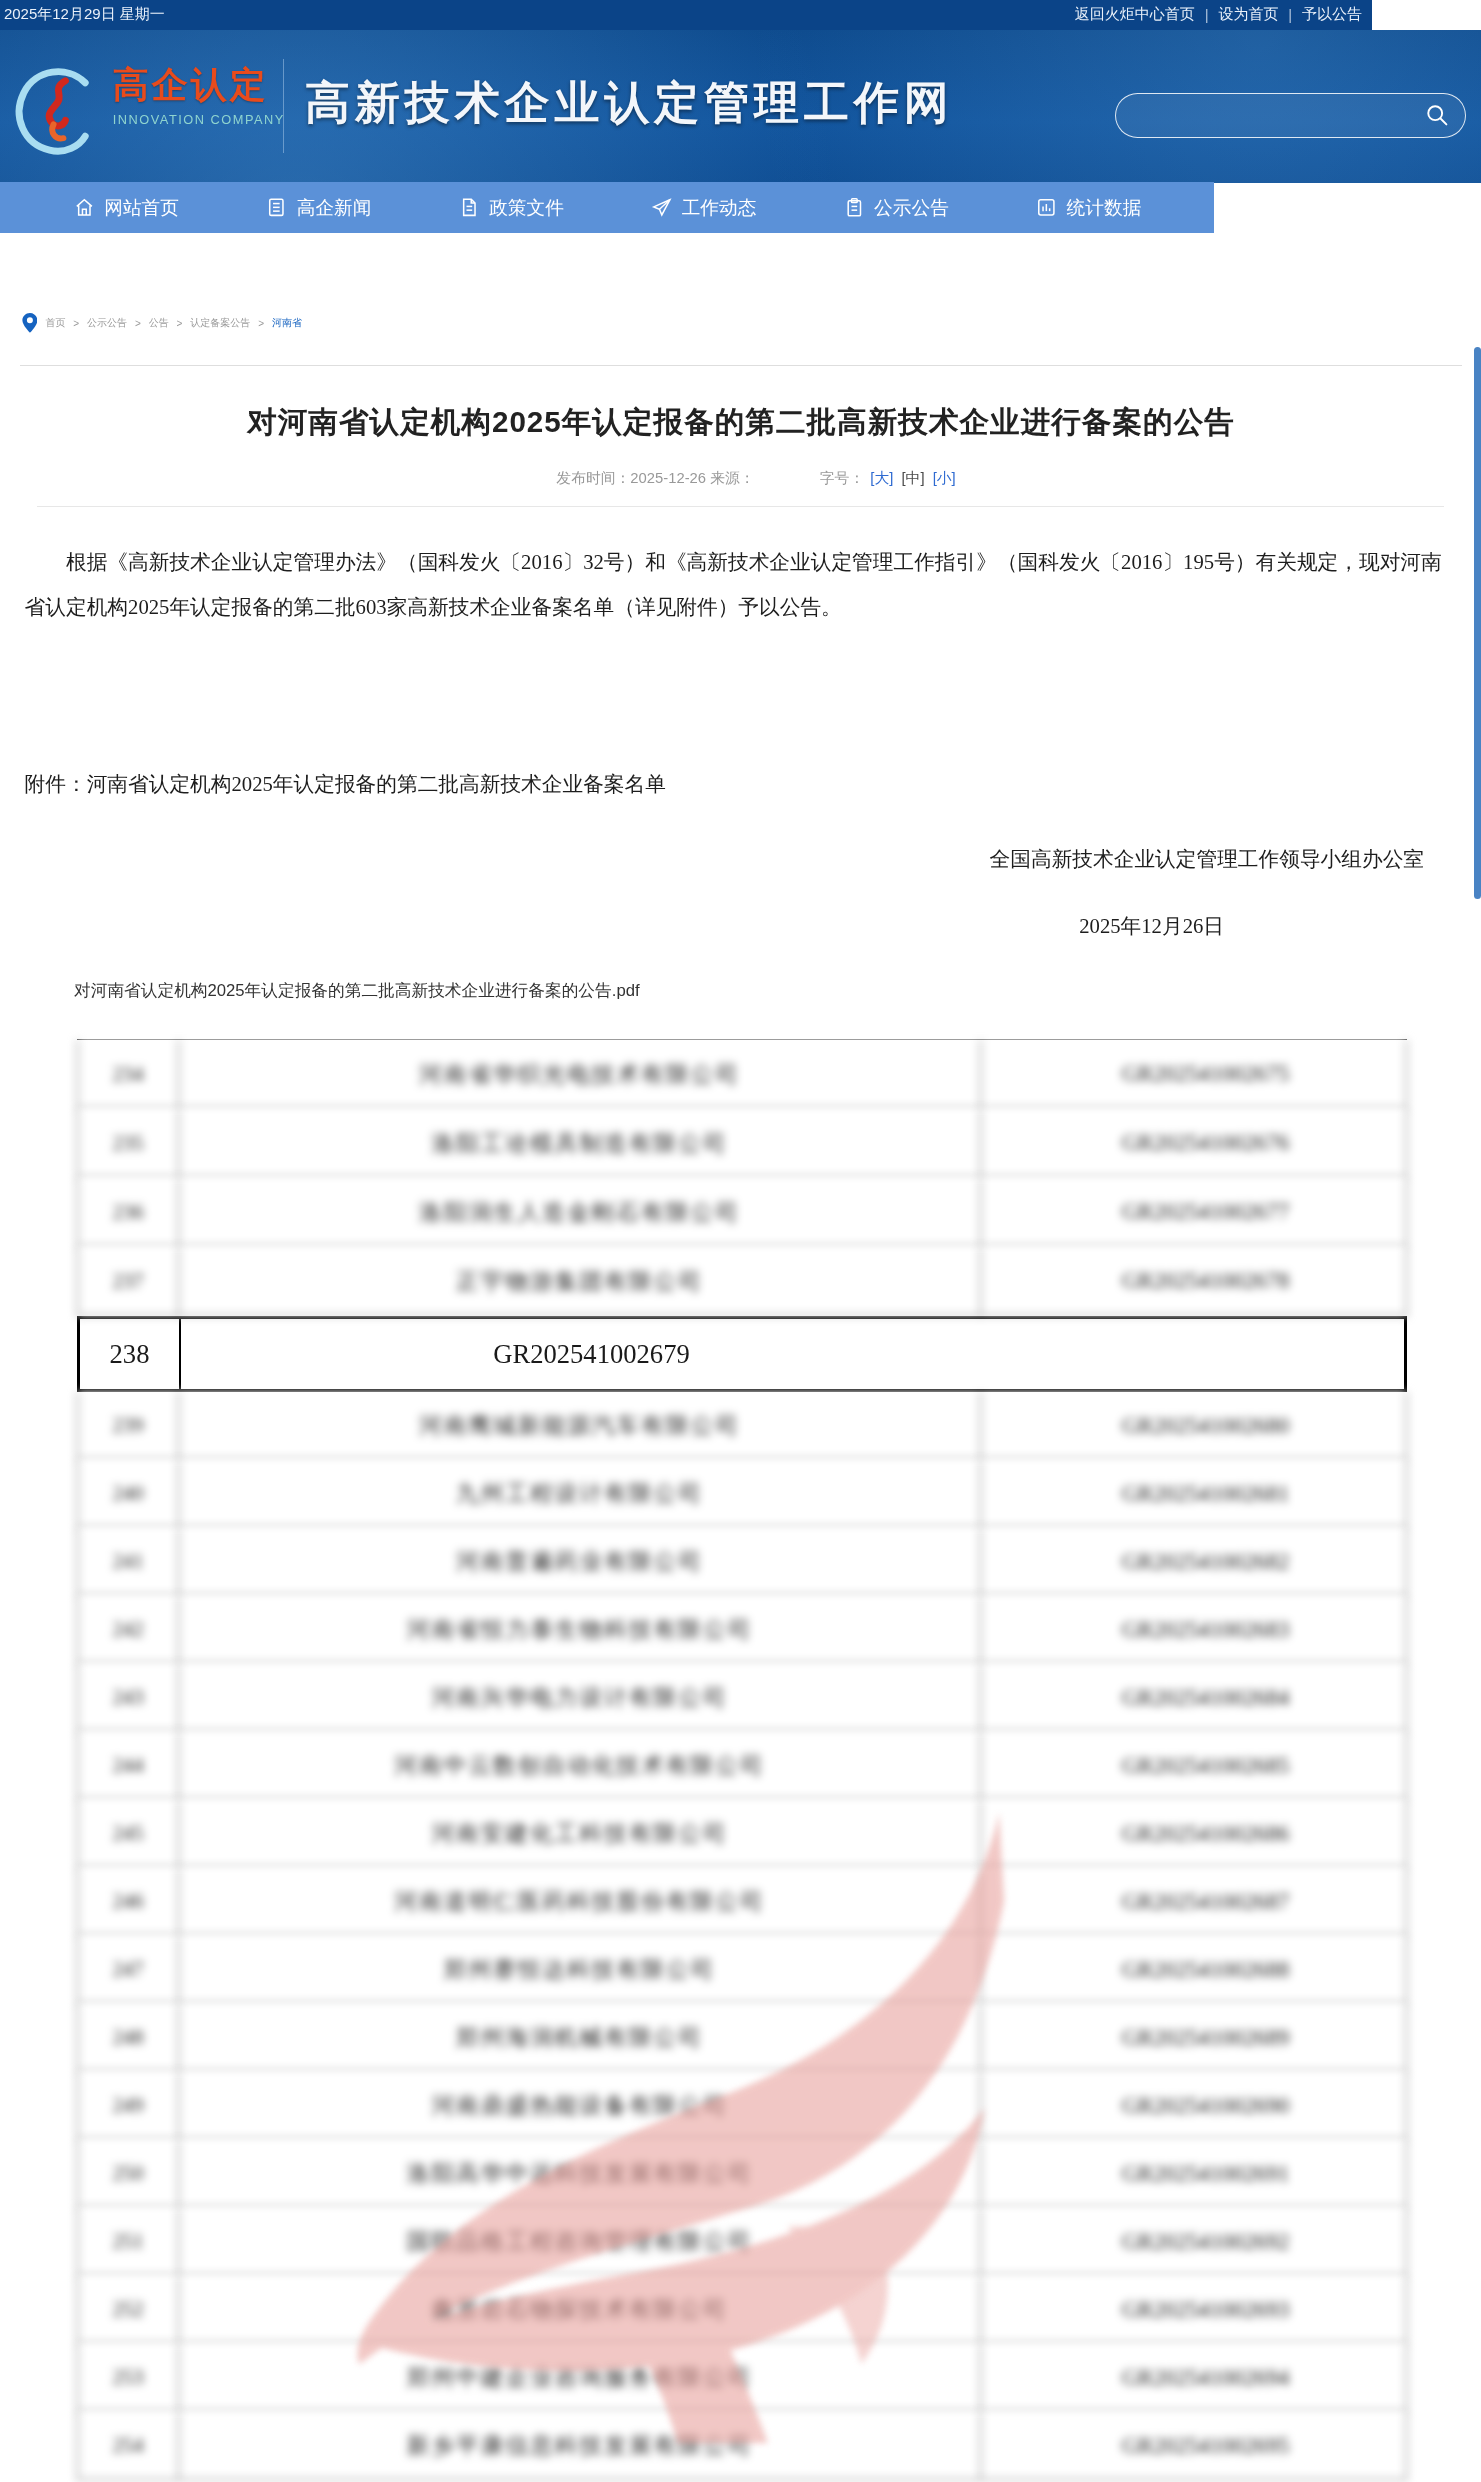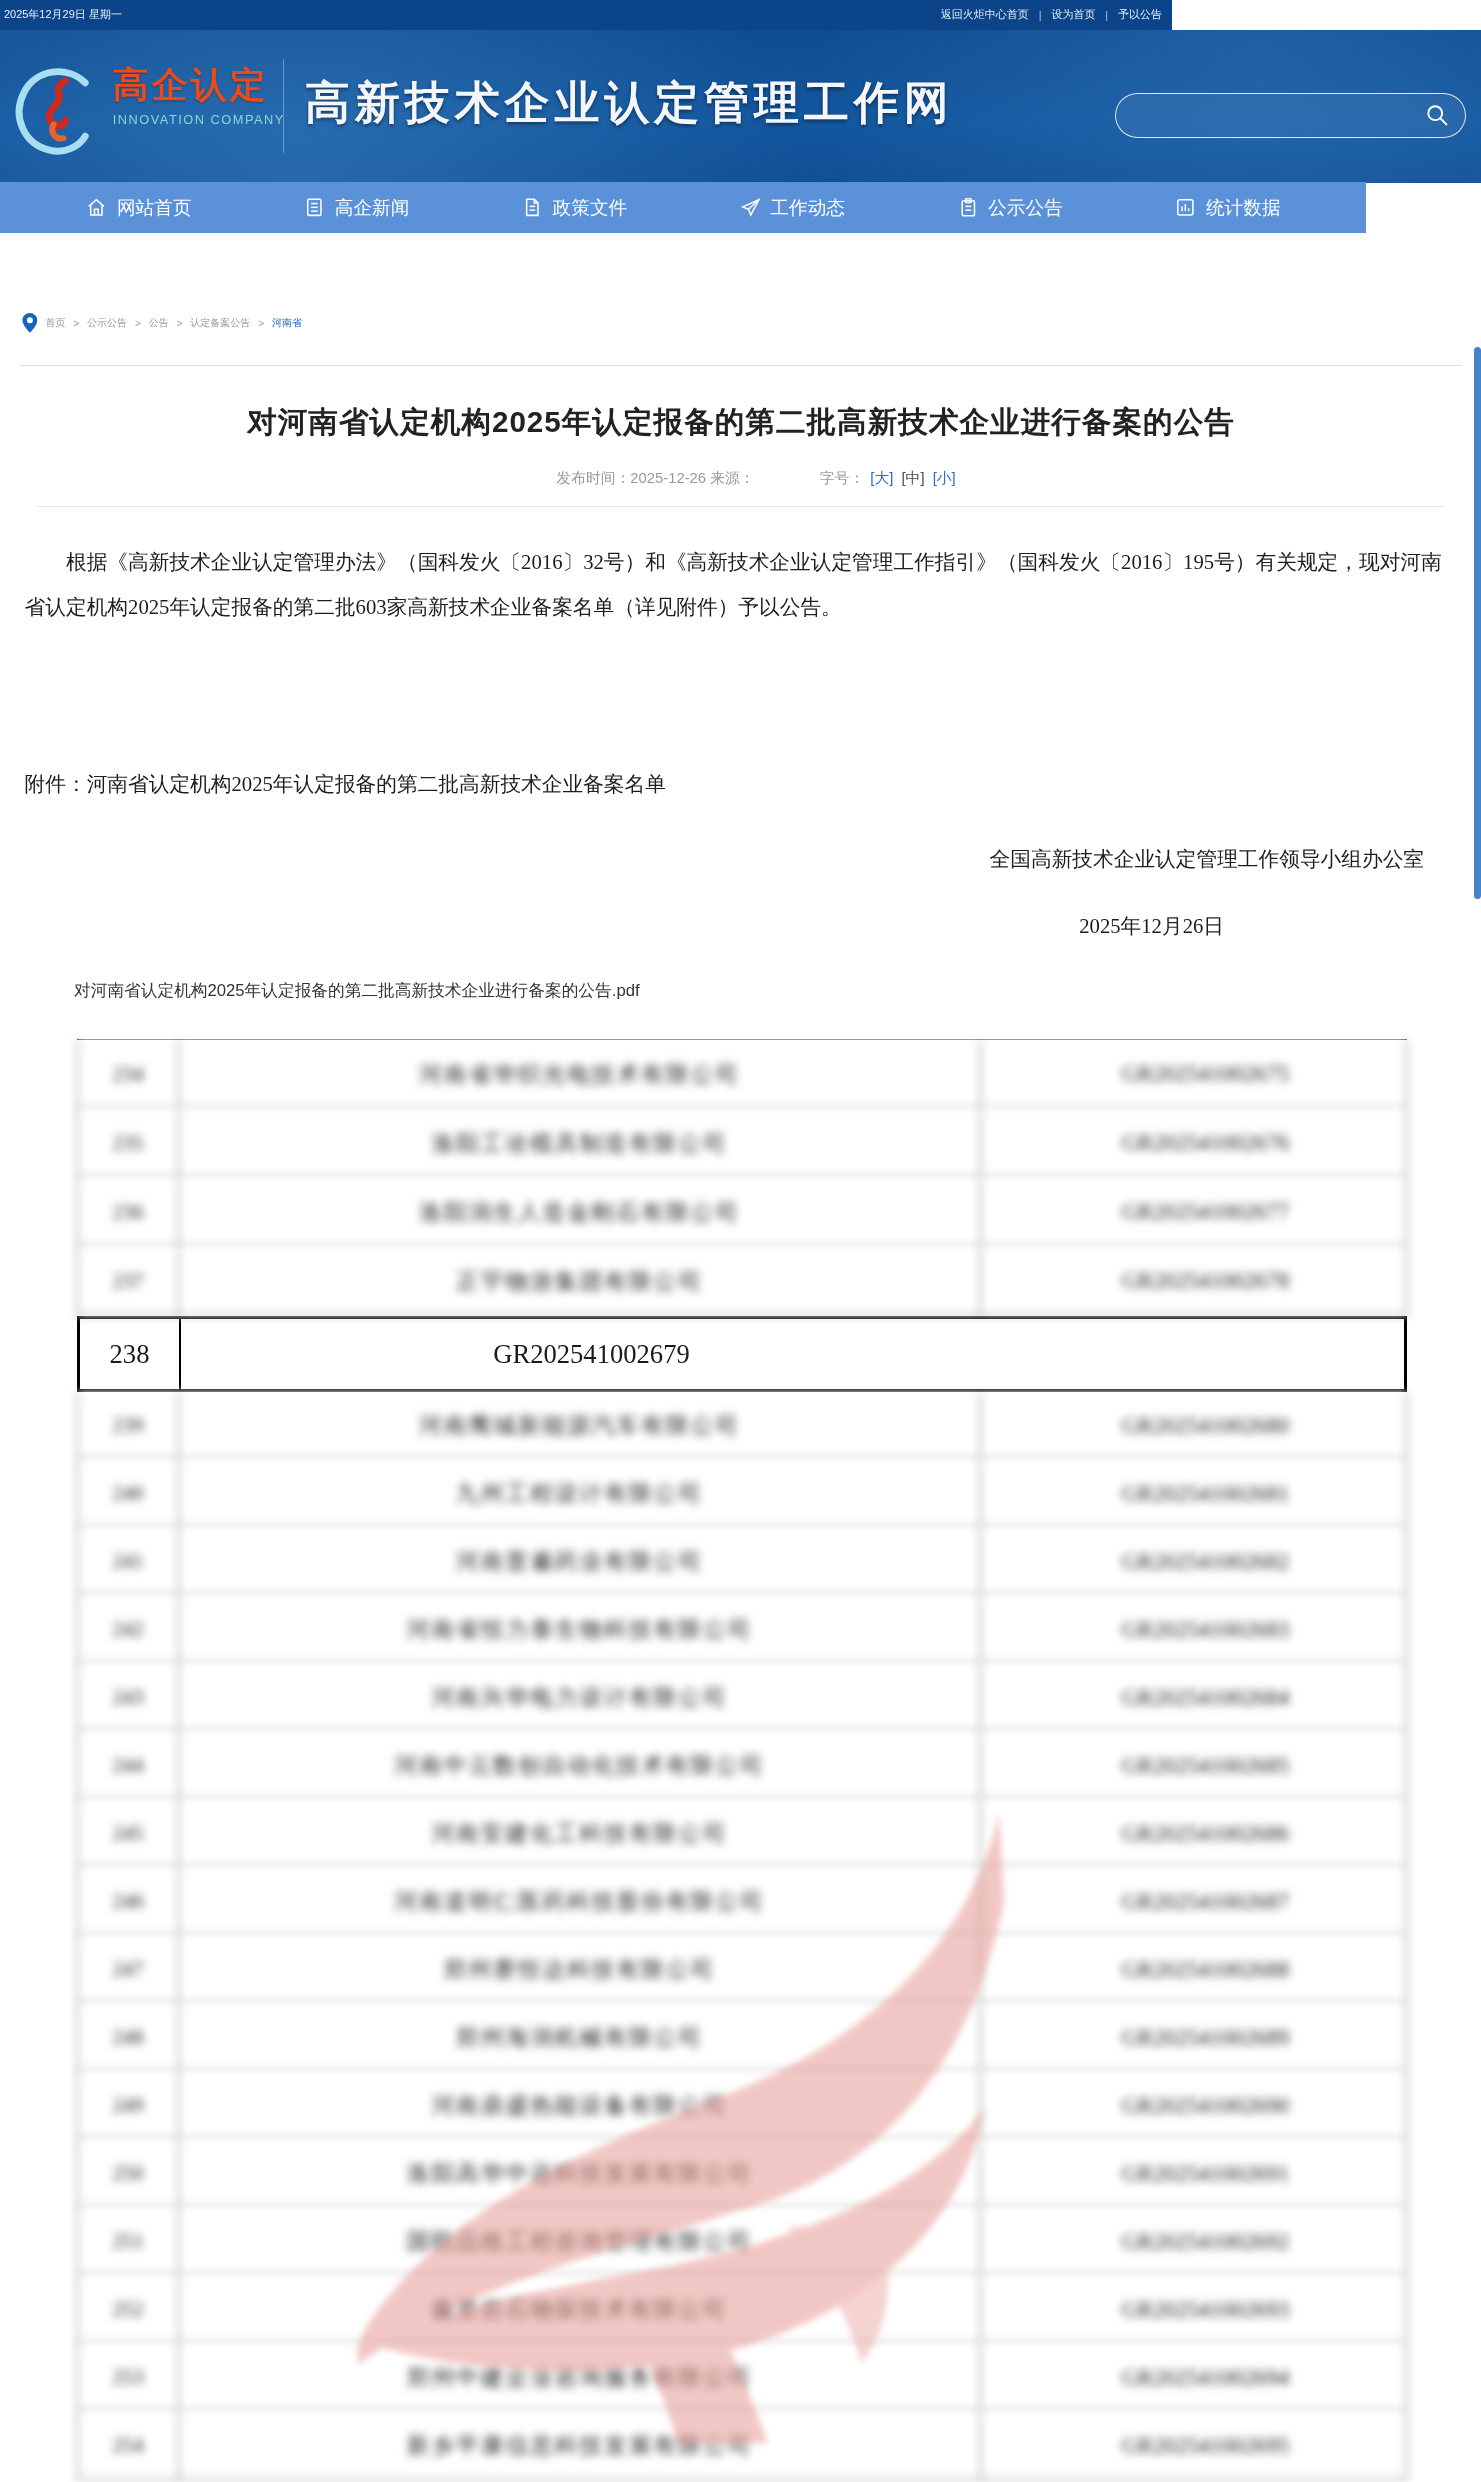--- a/index.html
+++ b/index.html
@@ -1,22 +1,22 @@
 <!DOCTYPE html>
 <html><head>
 <meta charset="utf-8">
 <style>
   * { margin:0; padding:0; box-sizing:border-box; }
   html,body { width:1482px; height:2482px; }
   body { position:relative; overflow:hidden; background:#fff;
          font-family:"Liberation Sans", sans-serif; }
 
   
-  .topbar { position:absolute; top:0; left:0; width:1172px; height:29.6px;
-    background:#0b4488; color:#eaf1fa; font-size:11px;
+  .topbar { position:absolute; top:0; left:0; width:1372px; height:29.6px;
+    background:#0b4488; color:#eaf1fa; font-size:15px;
     display:flex; justify-content:space-between; align-items:center; padding:0 9.9px 0 3.9px; }
   .topbar .links { display:flex; gap:9.9px; align-items:center; }
   .topbar .links span.sep { opacity:.7; }
 
   
   .header { position:absolute; top:29.6px; left:0; width:1482px; height:153px;
     background:
       radial-gradient(circle at 20% 120%, rgba(90,160,220,.35), rgba(0,0,0,0) 45%),
       radial-gradient(circle at 85% 10%, rgba(90,160,220,.25), rgba(0,0,0,0) 40%),
       linear-gradient(180deg,#0d4a8d 0%, #11549d 60%, #0e4d93 100%); }
@@ -30,21 +30,21 @@
   .site-title { position:absolute; left:305px; top:43px; font-size:45px; font-weight:bold;
     color:#f3f6fa; letter-spacing:4.9px; text-shadow:0 2px 3.9px rgba(0,0,0,.45); }
   .search { position:absolute; right:15.8px; top:63px; width:351px; height:45px;
     border:1px solid rgba(255,255,255,.85); border-radius:22.7px;
     background:rgba(255,255,255,.06); display:flex; align-items:center; }
   .search input { flex:1; border:none; outline:none; background:transparent; height:100%;
     padding:0 13.8px 0 19.7px; color:#fff; font-size:15.8px; }
   .search .mag { width:25.6px; height:25.6px; margin-right:15.8px; cursor:pointer; }
 
   
-  .nav { position:absolute; top:182px; left:0; width:1366px; height:51px;
+  .nav { position:absolute; top:182px; left:0; width:1214px; height:51px;
     background:#5b91d8; display:flex; align-items:center; justify-content:space-around; padding:0 29.6px; }
   .nav-item { display:flex; align-items:center; gap:8.9px; color:#fff; font-size:18.7px; cursor:pointer; }
   .nav-item svg { width:22.7px; height:22.7px; stroke:#fff; fill:none; stroke-width:1.6; }
 
   
   .breadcrumb { position:absolute; top:313px; left:21.7px; display:flex; align-items:center;
     gap:7.9px; font-size:10px; color:#999;text-align:center; }
   .breadcrumb .pin { width:15.8px; height:20.7px; }
   .breadcrumb .cur { color:#1663c0; }
   .divider1 { position:absolute; top:365px; left:19.7px; width:1442px; border-top:1px solid #dedede; }

